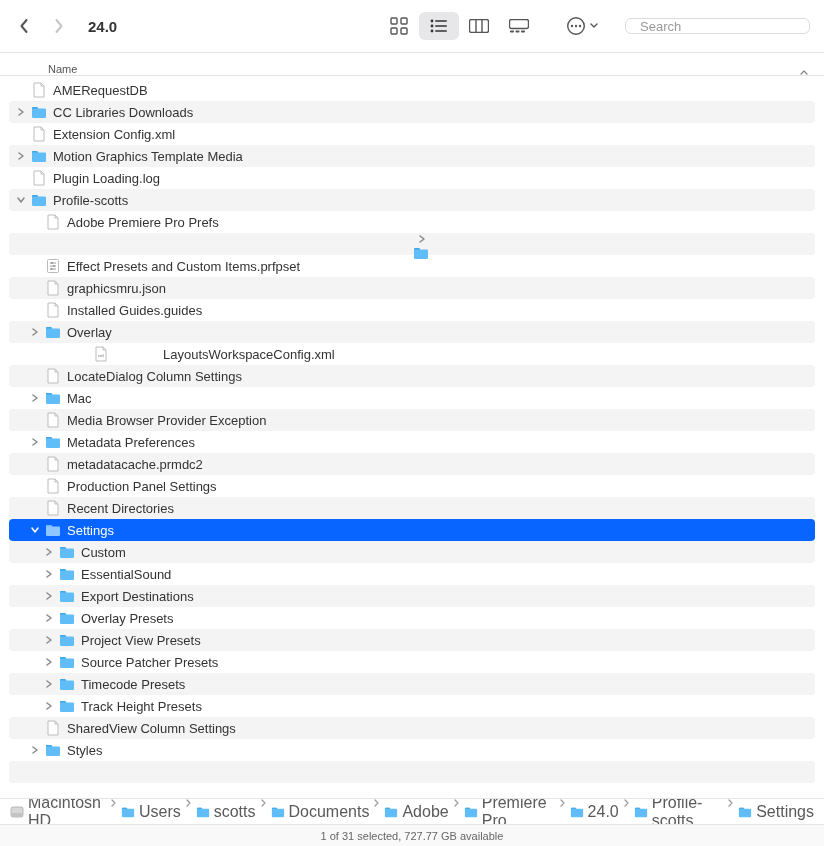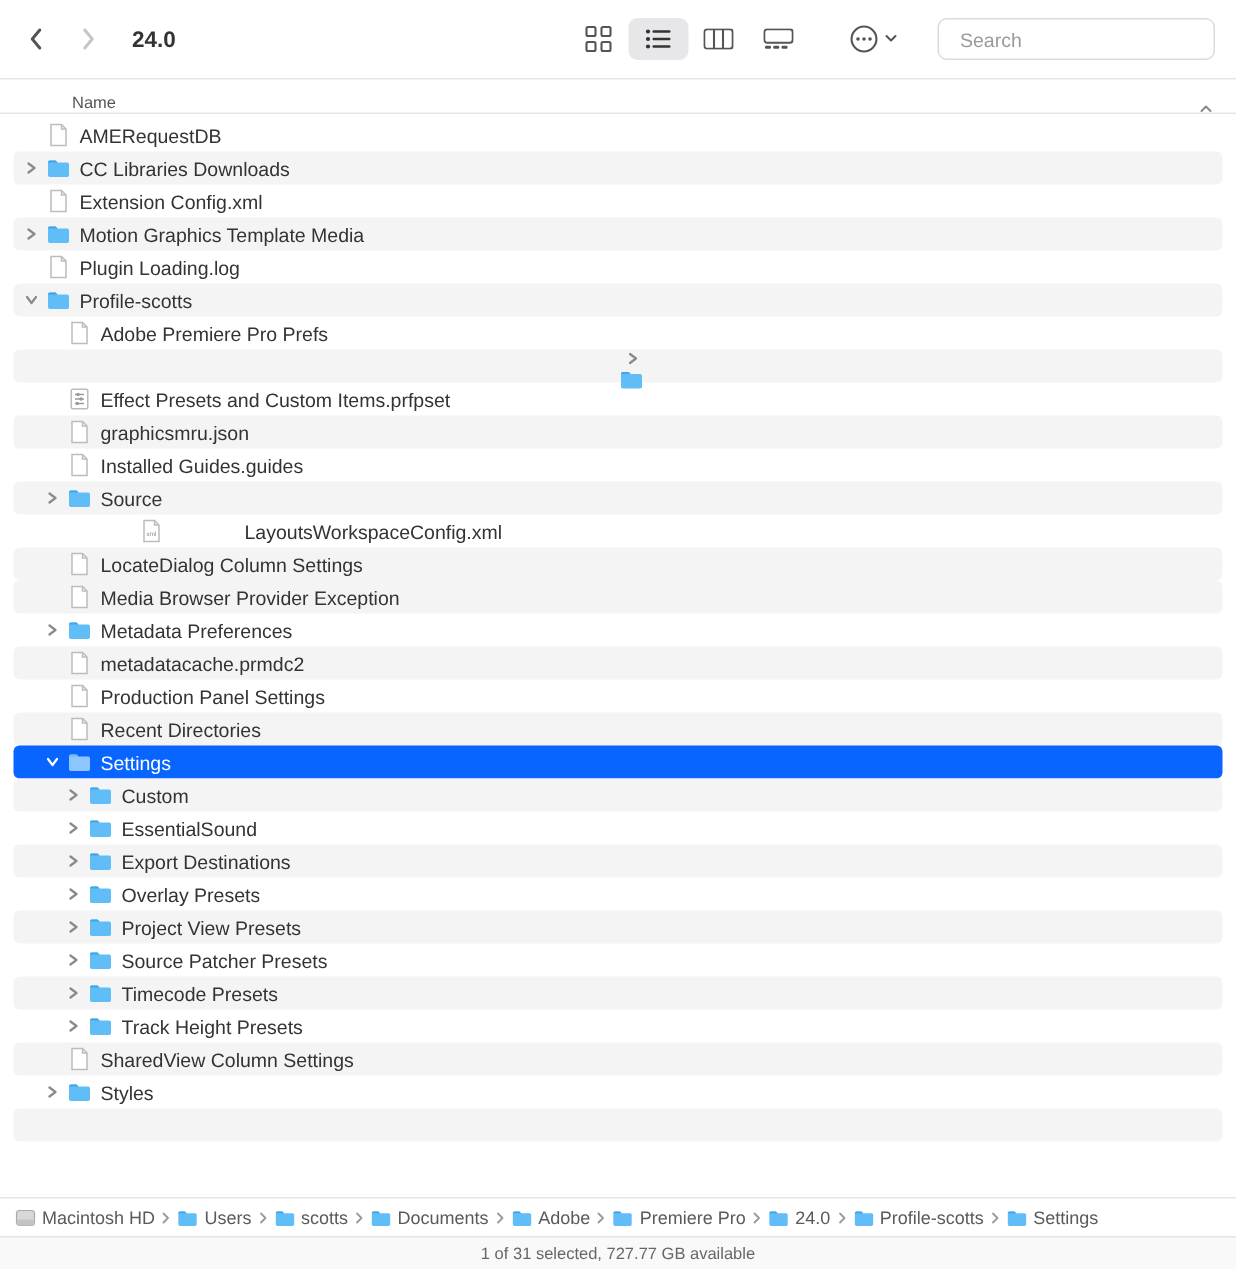--- a/index.html
+++ b/index.html
@@ -60,21 +60,21 @@
     gap:4px;
   }
   .search-box {
     display: flex;
     align-items: center;
     background: #fff;
     border: 1px solid #dcdcdc;
     border-radius: 6px;
     padding: 4px 8px;
     width: 185px;
-    height: 28px;
+    height: 16px;
     margin-left: 18px;
     color: #8a8a8a;
   }
   .search-box input {
     border: none; outline: none;
     font-size: 13px;
     background: transparent;
     flex: 1;
     margin-left: 6px;
   }
@@ -130,23 +130,22 @@
     white-space: nowrap;
     overflow: hidden;
     text-overflow: ellipsis;
   }
 
   
   .pathbar {
     height: 26px;
     border-top: 1px solid #e5e5e5;
     display: flex;
-    align-items: center;
     padding: 0 10px;
-    font-size: 12px;
+    font-size: 16px;
     color: #5a5a5a;
     gap: 4px;
     background:#fff;
     overflow:hidden;
   }
   .crumb { display: flex; align-items: center; gap: 4px; cursor:pointer; }
   .crumb .picon { width:14px; height:14px; display:flex; align-items:center; justify-content:center; }
   .sep { color: #888; font-size:10px; padding:0 1px; }
 
   
@@ -386,21 +385,21 @@
         <svg width="8" height="8" viewBox="0 0 8 8">
           <path d="M2 1 L6 4 L2 7" stroke="#8a8a8a" stroke-width="1.5" fill="none" stroke-linecap="round" stroke-linejoin="round"></path>
         </svg>
       </div>
       <div class="ficon">
         <svg width="16" height="14" viewBox="0 0 16 14">
           <path d="M1 3.2 Q1 2 2.2 2 L6 2 L7.4 3.4 L13.8 3.4 Q15 3.4 15 4.6 L15 11.8 Q15 13 13.8 13 L2.2 13 Q1 13 1 11.8 Z" fill="#61bdf8"></path>
           <path d="M1 3.2 Q1 2 2.2 2 L6 2 L7.4 3.4 L1 3.4 Z" fill="#3fa6e8"></path>
         </svg>
       </div>
-      <div class="fname">Source</div>
+      <div class="fname">Overlay</div>
     </div>
     <div class="row" style="padding-left: 20px; gap: 48px;">
       <div class="disclosure hidden"></div>
       <div class="ficon">
         <svg width="14" height="16" viewBox="0 0 14 16">
           <path d="M2 1 L9 1 L12 4 L12 15 L2 15 Z" fill="#fff" stroke="#bcbcbc" stroke-width="1"></path>
           <path d="M9 1 L9 4 L12 4" fill="none" stroke="#bcbcbc" stroke-width="1"></path>
           <text x="7" y="11" font-size="4.2" text-anchor="middle" fill="#888" font-family="sans-serif">xml</text>
         </svg>
       </div>
@@ -408,20 +407,34 @@
     </div>
     <div class="row alt" style="padding-left: 20px;">
       <div class="disclosure hidden"></div>
       <div class="ficon">
         <svg width="14" height="16" viewBox="0 0 14 16">
           <path d="M2 1 L9 1 L12 4 L12 15 L2 15 Z" fill="#fff" stroke="#bcbcbc" stroke-width="1"></path>
           <path d="M9 1 L9 4 L12 4" fill="none" stroke="#bcbcbc" stroke-width="1"></path>
         </svg>
       </div>
       <div class="fname">LocateDialog Column Settings</div>
+    </div>
+    <div class="row" style="padding-left: 20px;">
+      <div class="disclosure">
+        <svg width="8" height="8" viewBox="0 0 8 8">
+          <path d="M2 1 L6 4 L2 7" stroke="#8a8a8a" stroke-width="1.5" fill="none" stroke-linecap="round" stroke-linejoin="round"></path>
+        </svg>
+      </div>
+      <div class="ficon">
+        <svg width="16" height="14" viewBox="0 0 16 14">
+          <path d="M1 3.2 Q1 2 2.2 2 L6 2 L7.4 3.4 L13.8 3.4 Q15 3.4 15 4.6 L15 11.8 Q15 13 13.8 13 L2.2 13 Q1 13 1 11.8 Z" fill="#61bdf8"></path>
+          <path d="M1 3.2 Q1 2 2.2 2 L6 2 L7.4 3.4 L1 3.4 Z" fill="#3fa6e8"></path>
+        </svg>
+      </div>
+      <div class="fname">Mac</div>
     </div>
     <div class="row alt" style="padding-left: 20px;">
       <div class="disclosure hidden"></div>
       <div class="ficon">
         <svg width="14" height="16" viewBox="0 0 14 16">
           <path d="M2 1 L9 1 L12 4 L12 15 L2 15 Z" fill="#fff" stroke="#bcbcbc" stroke-width="1"></path>
           <path d="M9 1 L9 4 L12 4" fill="none" stroke="#bcbcbc" stroke-width="1"></path>
         </svg>
       </div>
       <div class="fname">Media Browser Provider Exception</div>

